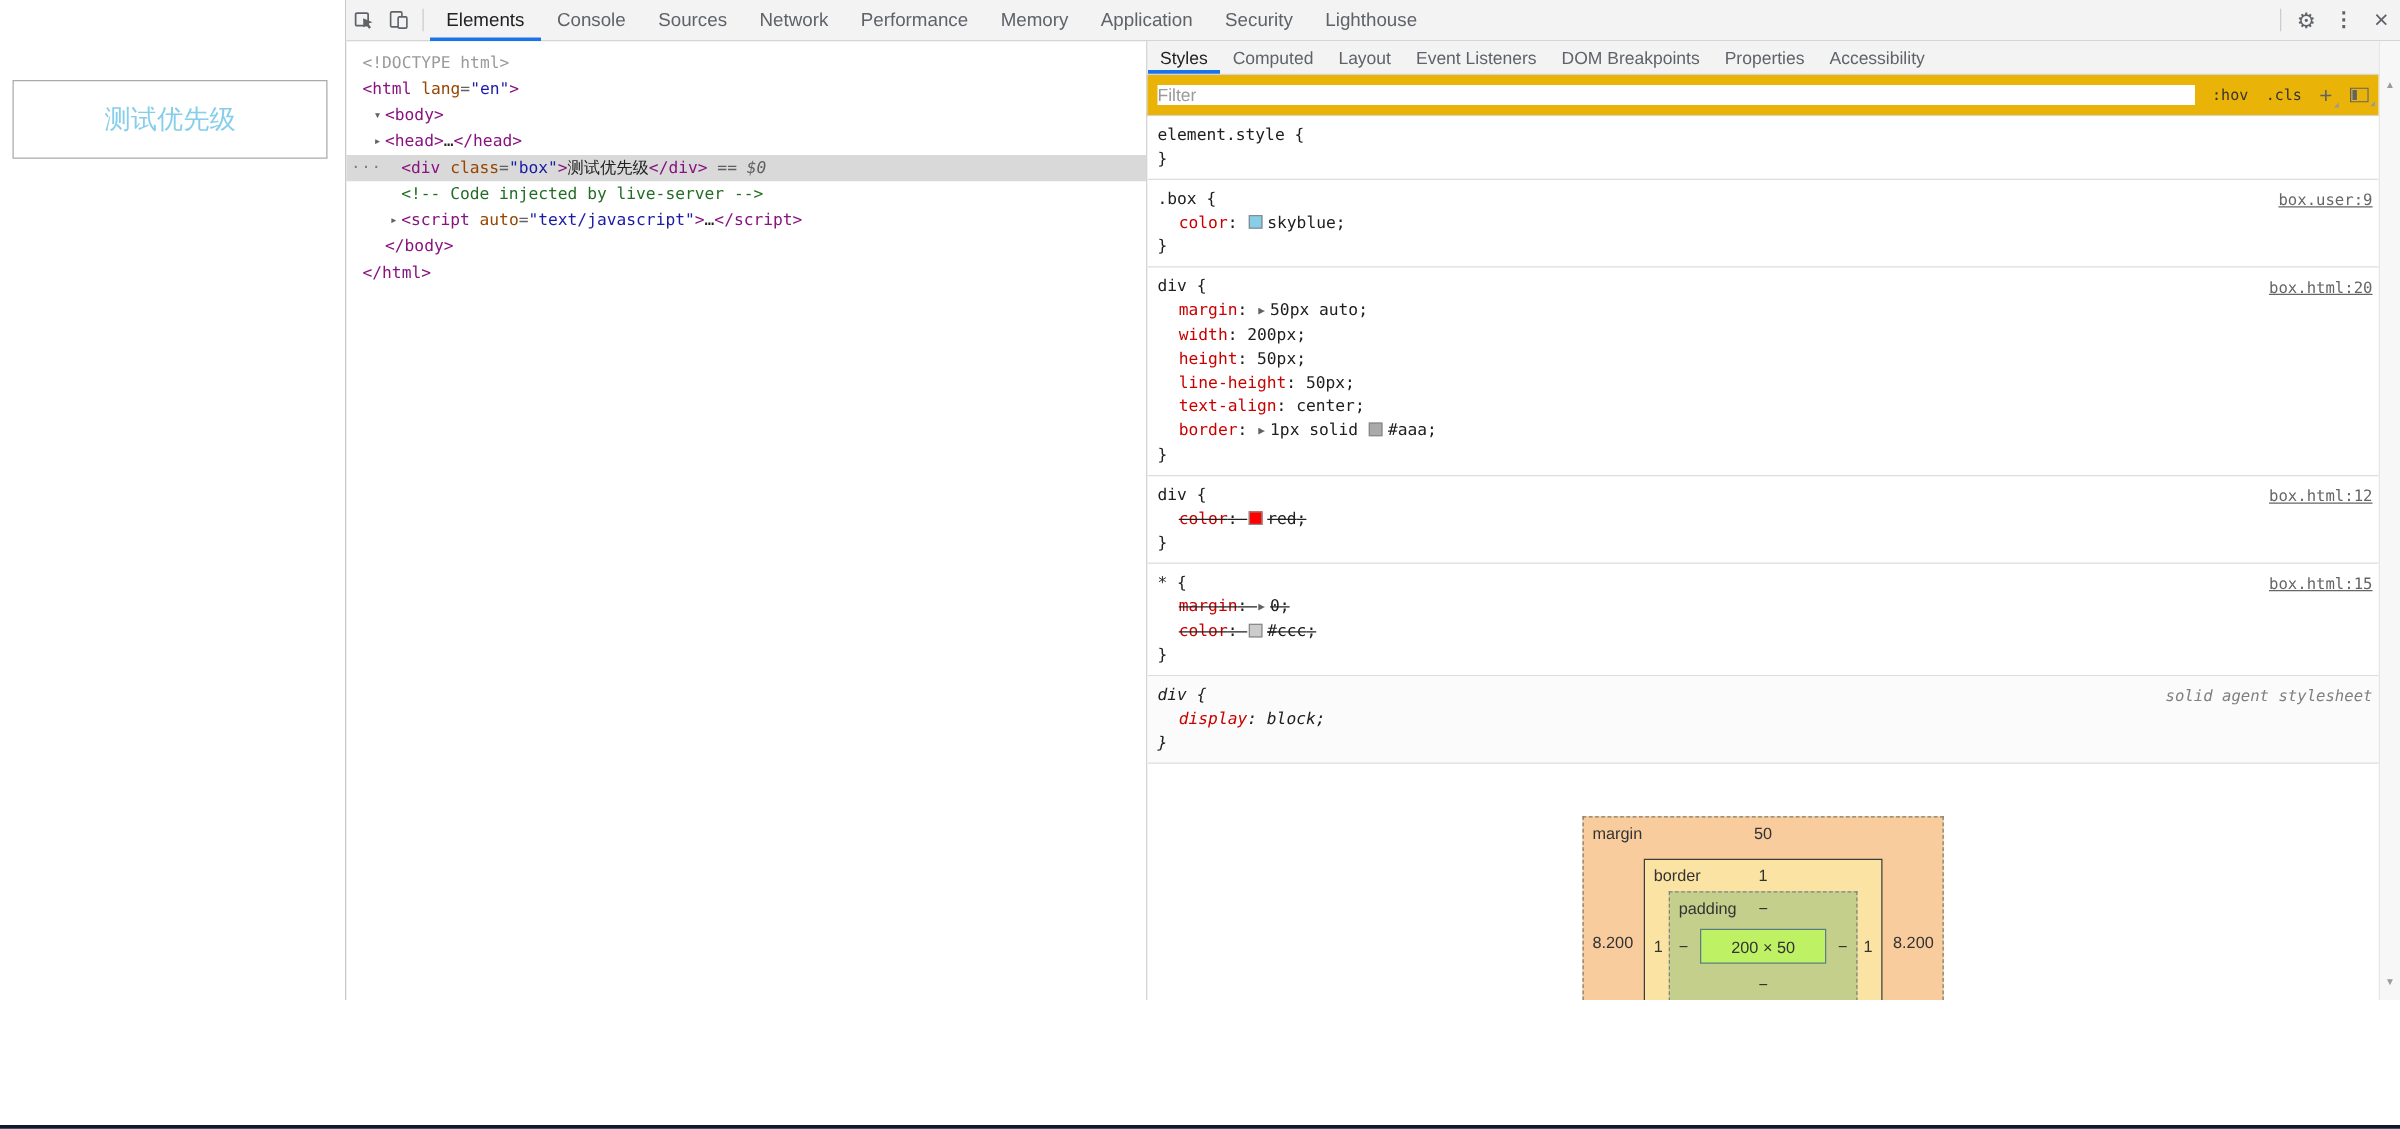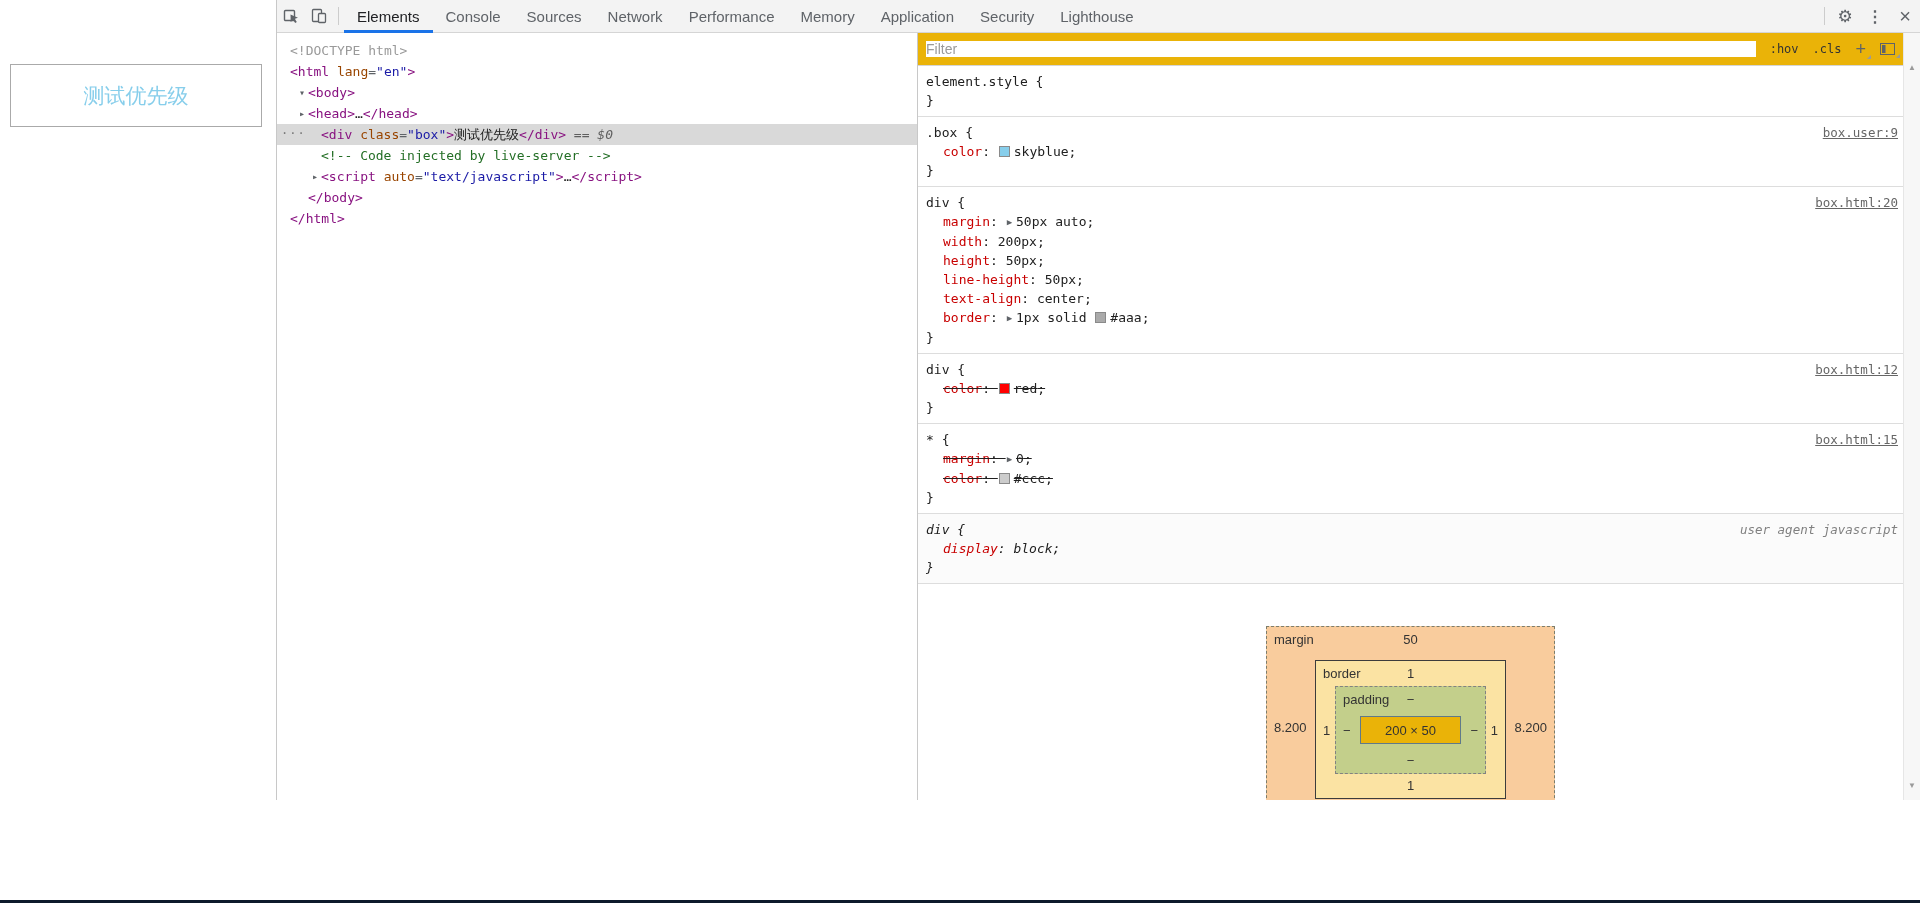--- a/index.html
+++ b/index.html
@@ -159,20 +159,29 @@
           <div class="tree-row" style="padding-left: 31px;"><span class="tree-arrow">▸</span><span class="c-tag">&lt;head&gt;</span><span class="c-txt">…</span><span class="c-tag">&lt;/head&gt;</span></div>
           <div class="tree-row selected" style="padding-left: 44px;"><span class="tree-gutter">...</span><span class="c-tag">&lt;div </span><span class="c-attr">class</span><span class="c-eq">=</span><span class="c-val">"box"</span><span class="c-tag">&gt;</span><span class="c-txt">测试优先级</span><span class="c-tag">&lt;/div&gt;</span><span class="c-flag"> == $0</span></div>
           <div class="tree-row" style="padding-left: 44px;"><span class="c-com">&lt;!-- Code injected by live-server --&gt;</span></div>
           <div class="tree-row" style="padding-left: 44px;"><span class="tree-arrow">▸</span><span class="c-tag">&lt;script </span><span class="c-attr">auto</span><span class="c-eq">=</span><span class="c-val">"text/javascript"</span><span class="c-tag">&gt;</span><span class="c-txt">…</span><span class="c-tag">&lt;/script&gt;</span></div>
           <div class="tree-row" style="padding-left: 31px;"><span class="c-tag">&lt;/body&gt;</span></div>
           <div class="tree-row" style="padding-left: 13px;"><span class="c-tag">&lt;/html&gt;</span></div>
         </div>
     </div>
 
     <div id="styles-panel">
+      <div id="sb-tabs">
+          <div class="sb-tab selected">Styles</div>
+          <div class="sb-tab">Computed</div>
+          <div class="sb-tab">Layout</div>
+          <div class="sb-tab">Event Listeners</div>
+          <div class="sb-tab">DOM Breakpoints</div>
+          <div class="sb-tab">Properties</div>
+          <div class="sb-tab">Accessibility</div>
+        </div>
 
       <div id="filter-row">
         <input id="filter-input" type="text" placeholder="Filter" style="">
         <span class="filter-btn" id="btn-hov">:hov</span>
         <span class="filter-btn" id="btn-cls">.cls</span>
         <span class="filter-btn plus corner" id="btn-plus">+</span>
         <span class="toggle-icon corner">
           <svg width="15" height="12" viewBox="0 0 15 12">
             <rect x="0.5" y="0.5" width="14" height="11" fill="none" stroke="#5f6368"></rect>
             <rect x="2" y="2" width="3.5" height="8" fill="#5f6368"></rect>
@@ -210,21 +219,21 @@
               <div>}</div>
             </div>
             <div class="rule-section">
               <span class="rule-link">box.html:15</span>
               <div class="rule-head">* {</div>
               <div class="decl"><span class="struck"><span class="prop">margin</span>: <span class="val-arrow">▶</span><span>0</span>;</span></div>
               <div class="decl"><span class="struck"><span class="prop">color</span>: <span class="swatch" style="background: rgb(204, 204, 204);"></span><span>#ccc</span>;</span></div>
               <div>}</div>
             </div>
             <div class="rule-section ua">
-              <span class="rule-link plain">user agent javascript</span>
+              <span class="rule-link plain">solid agent stylesheet</span>
               <div class="rule-head">div {</div>
               <div class="decl"><span><span class="prop">display</span>: <span>block</span>;</span></div>
               <div>}</div>
             </div>
           </div>
 
         <div id="box-model" style="background: rgb(249, 204, 157);">
           <span class="bm-label">margin</span>
           <span class="bm-top">50</span>
           <span class="bm-bottom">50</span>
@@ -235,21 +244,21 @@
             <span class="bm-top">1</span>
             <span class="bm-bottom">1</span>
             <span class="bm-left">1</span>
             <span class="bm-right">1</span>
             <div id="bm-padding" style="background: rgb(195, 207, 139);">
               <span class="bm-label">padding</span>
               <span class="bm-top">−</span>
               <span class="bm-bottom">−</span>
               <span class="bm-left">−</span>
               <span class="bm-right">−</span>
-              <div id="bm-content" style="background: #eab308;">200 × 50</div>
+              <div id="bm-content" style="background: #bef264;">200 × 50</div>
             </div>
           </div>
         </div>
       </div>
     </div>
 
     <div id="sb-scrollbar">
       <div class="sb-arrow up">▲</div>
       <div class="sb-arrow down">▼</div>
     </div>

